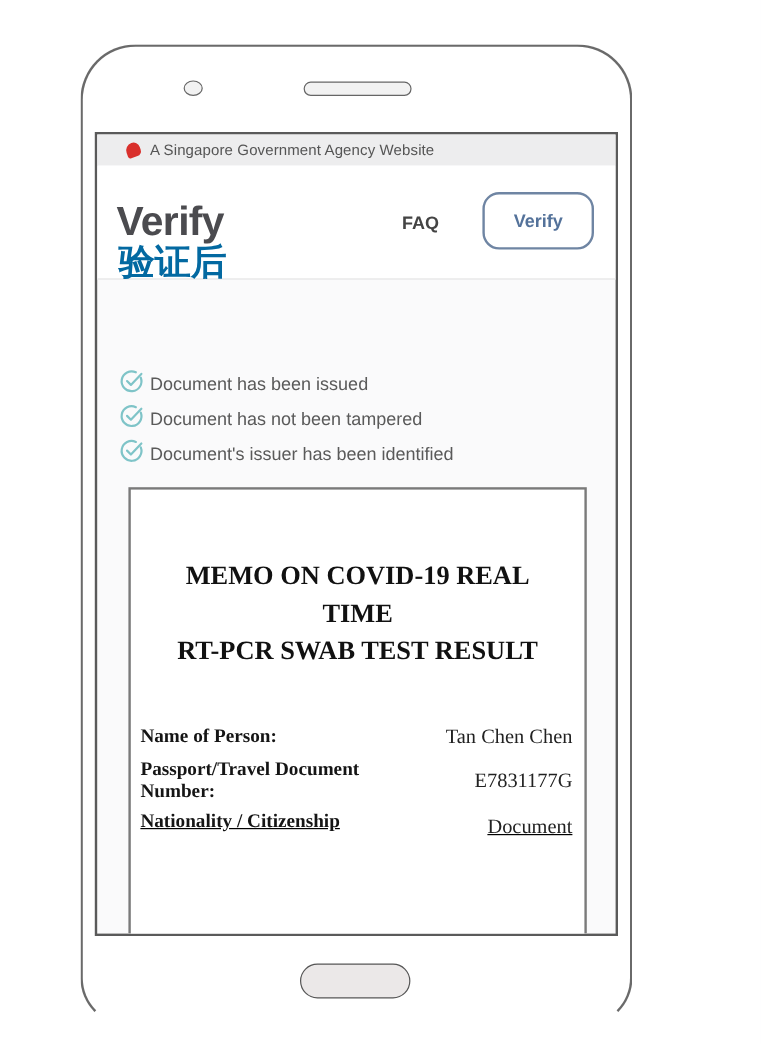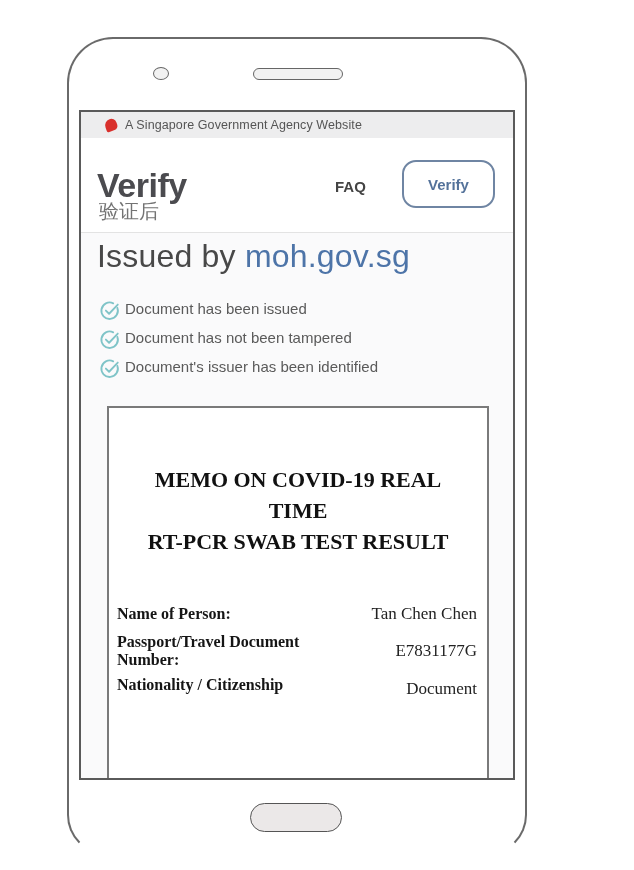--- a/index.html
+++ b/index.html
@@ -40,38 +40,39 @@
     .masthead-text { font-size:12.5px; color:#555; letter-spacing:0.1px; }
     .navbar {
       position:absolute; left:0; top:26px; width:100%; height:94px; background:#fff;
       border-bottom:1px solid #e3e3e3;
     }
     .brand {
       position:absolute; left:16px; top:28px; font-size:34px; font-weight:bold; color:#4b4b4f;
       letter-spacing:-0.5px;
     }
     .brand-cn {
-      position:absolute; left:18px; top:60px; font-size:20px; color:#737373;
+      position:absolute; left:18px; top:60px; font-size:30px; color:#0369a1;
       font-family:"DejaVu Sans", sans-serif;
+      font-weight:bold;
     }
     .faq-link {
       position:absolute; left:254px; top:40px; font-size:15px; font-weight:bold; color:#444;
     }
     .verify-btn {
       position:absolute; left:321px; top:22px; width:93px; height:48px; box-sizing:border-box;
       border:2px solid #6f85a3; border-radius:14px; background:#fff;
       display:flex; align-items:center; justify-content:center;
       font-size:15px; font-weight:bold; color:#54729a;
     }
     .issued {
       position:absolute; left:16px; top:126px; font-size:32px; color:#484848; letter-spacing:0.2px;
     }
     .issued .domain { color:#4d74a8; }
     .checks { position:absolute; left:18px; top:188px; }
-    .check-row { display:flex; align-items:flex-start; height:29px; }
+    .check-row { display:flex; align-items:flex-end; height:29px; }
     .check-icon { width:22px; height:22px; margin-right:4px; }
     .check-text { font-size:15px; color:#5a5a5a; }
     .doc {
       position:absolute; left:26px; top:294px; width:382px; height:400px; box-sizing:border-box;
       border:2px solid #7a7a7a; background:#fff;
       font-family:"Liberation Serif", serif;
     }
     .doc-title {
       position:absolute; left:0; top:56px; width:100%; text-align:center;
       font-size:22px; font-weight:bold; color:#111; line-height:31px;
@@ -94,24 +95,20 @@
     <span class="masthead-text">A Singapore Government Agency Website</span>
   </div>
 
   <div class="navbar">
     <div class="brand">Verify</div>
     <div class="brand-cn">验证后</div>
     <div class="faq-link">FAQ</div>
     <div class="verify-btn">Verify</div>
   </div>
 
-  <div class="issued">
-    <span>Issued by</span>
-    <span class="domain">moh.gov.sg</span>
-  </div>
 
   <div class="checks">
     <div class="check-row">
       <svg class="check-icon" viewBox="0 0 24 24">
         <path d="M20 8.5 A9 9 0 1 1 15.5 3.6" fill="none" stroke="#7fc4c8" stroke-width="2" stroke-linecap="round"></path>
         <path d="M7.5 11.5 L11 15 L20.5 5" fill="none" stroke="#7fc4c8" stroke-width="2" stroke-linecap="round" stroke-linejoin="round"></path>
       </svg>
       <span class="check-text">Document has been issued</span>
     </div>
     <div class="check-row">
@@ -138,21 +135,21 @@
     </div>
     <div class="doc-fields">
       <div class="field" style="height:28px;">
         <span class="field-label">Name of Person:</span>
         <span class="field-value">Tan Chen Chen</span>
       </div>
       <div class="field" style="height:46px;">
         <span class="field-label" style="width:235px;">Passport/Travel Document Number:</span>
         <span class="field-value">E7831177G</span>
       </div>
-      <div class="field" style="height:34px; align-items:flex-start; padding-top:2px;">
+      <div class="field" style="height:34px; align-items:flex-start; padding-top:2px;text-decoration:underline;">
         <span class="field-label">Nationality / Citizenship</span>
         <span class="field-value" style="padding-top:3px;">Document</span>
       </div>
     </div>
   </div>
 </div>
 
 <div class="home-btn"></div>
 
 </body></html>

